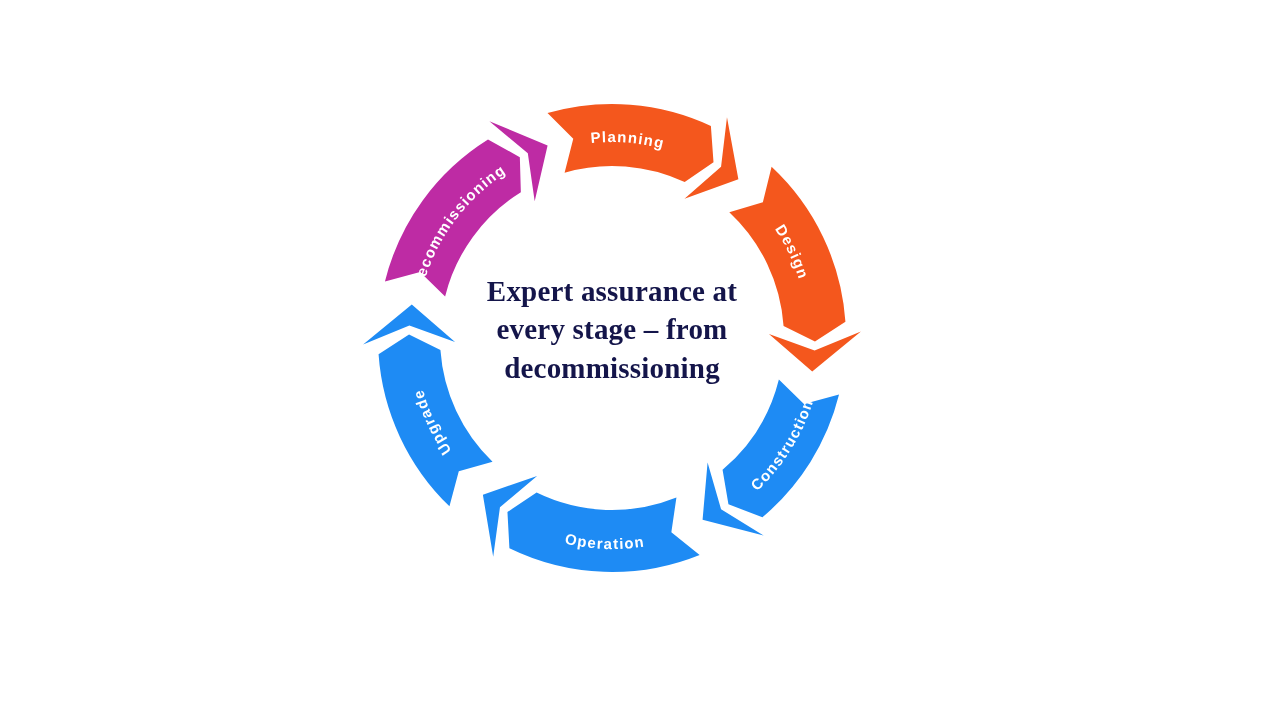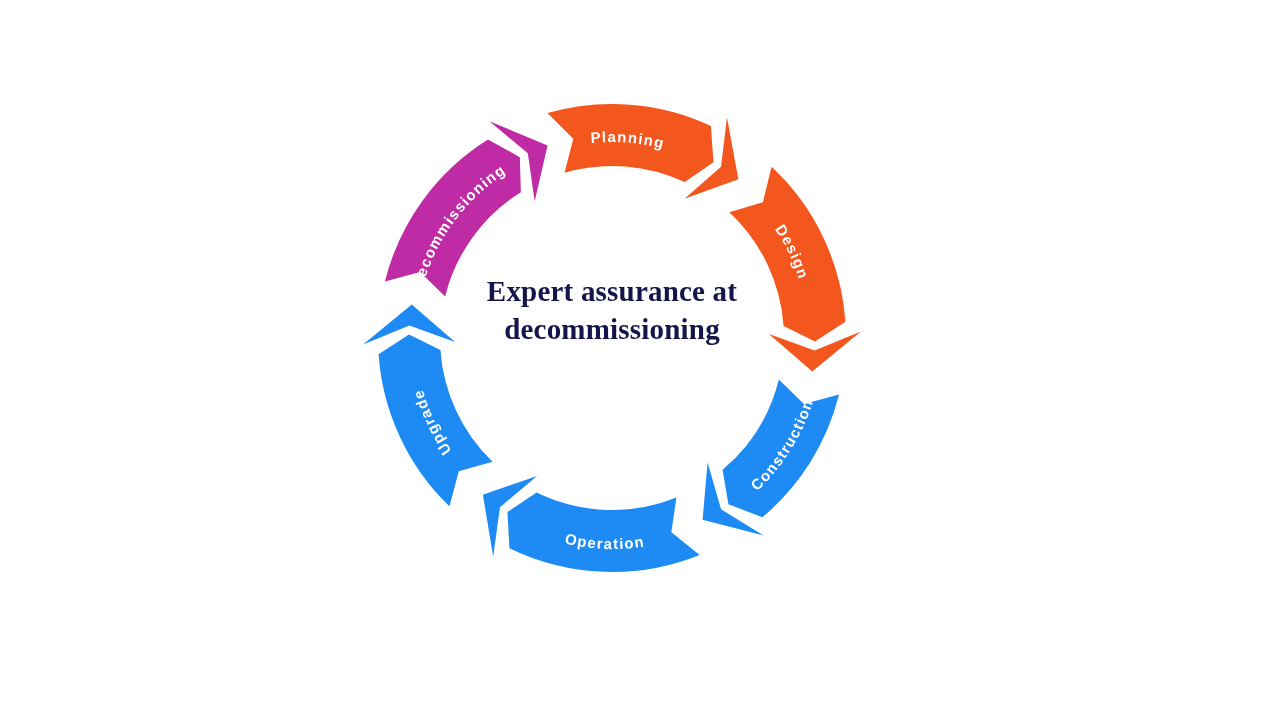--- a/index.html
+++ b/index.html
@@ -79,15 +79,16 @@
       </g>
       <g>
         <path d="M 384.95 281.39 A 234 234 0 0 1 488.00 139.56 L 519.84 157.13 L 520.85 192.14 A 172 172 0 0 0 445.11 296.39 L 420.06 271.91 Z" fill="#BE2BA4"></path>
         <path d="M 489.39 121.28 L 547.59 145.49 L 534.69 201.35 L 527.82 153.28 Z" fill="#BE2BA4"></path>
         <text class="seg-label" fill="#FFFFFF" text-anchor="middle"><textPath href="#label-path-decommissioning" xlink:href="#label-path-decommissioning" startOffset="50%" text-anchor="middle">Decommissioning</textPath></text>
       </g>
     </svg>
 
   <div class="center-text" style="color: rgb(20, 21, 74);">
     <div>Expert assurance at</div>
+    <div>every stage – from</div>
     <div>decommissioning</div>
   </div>
 </div>
 
 </body></html>

